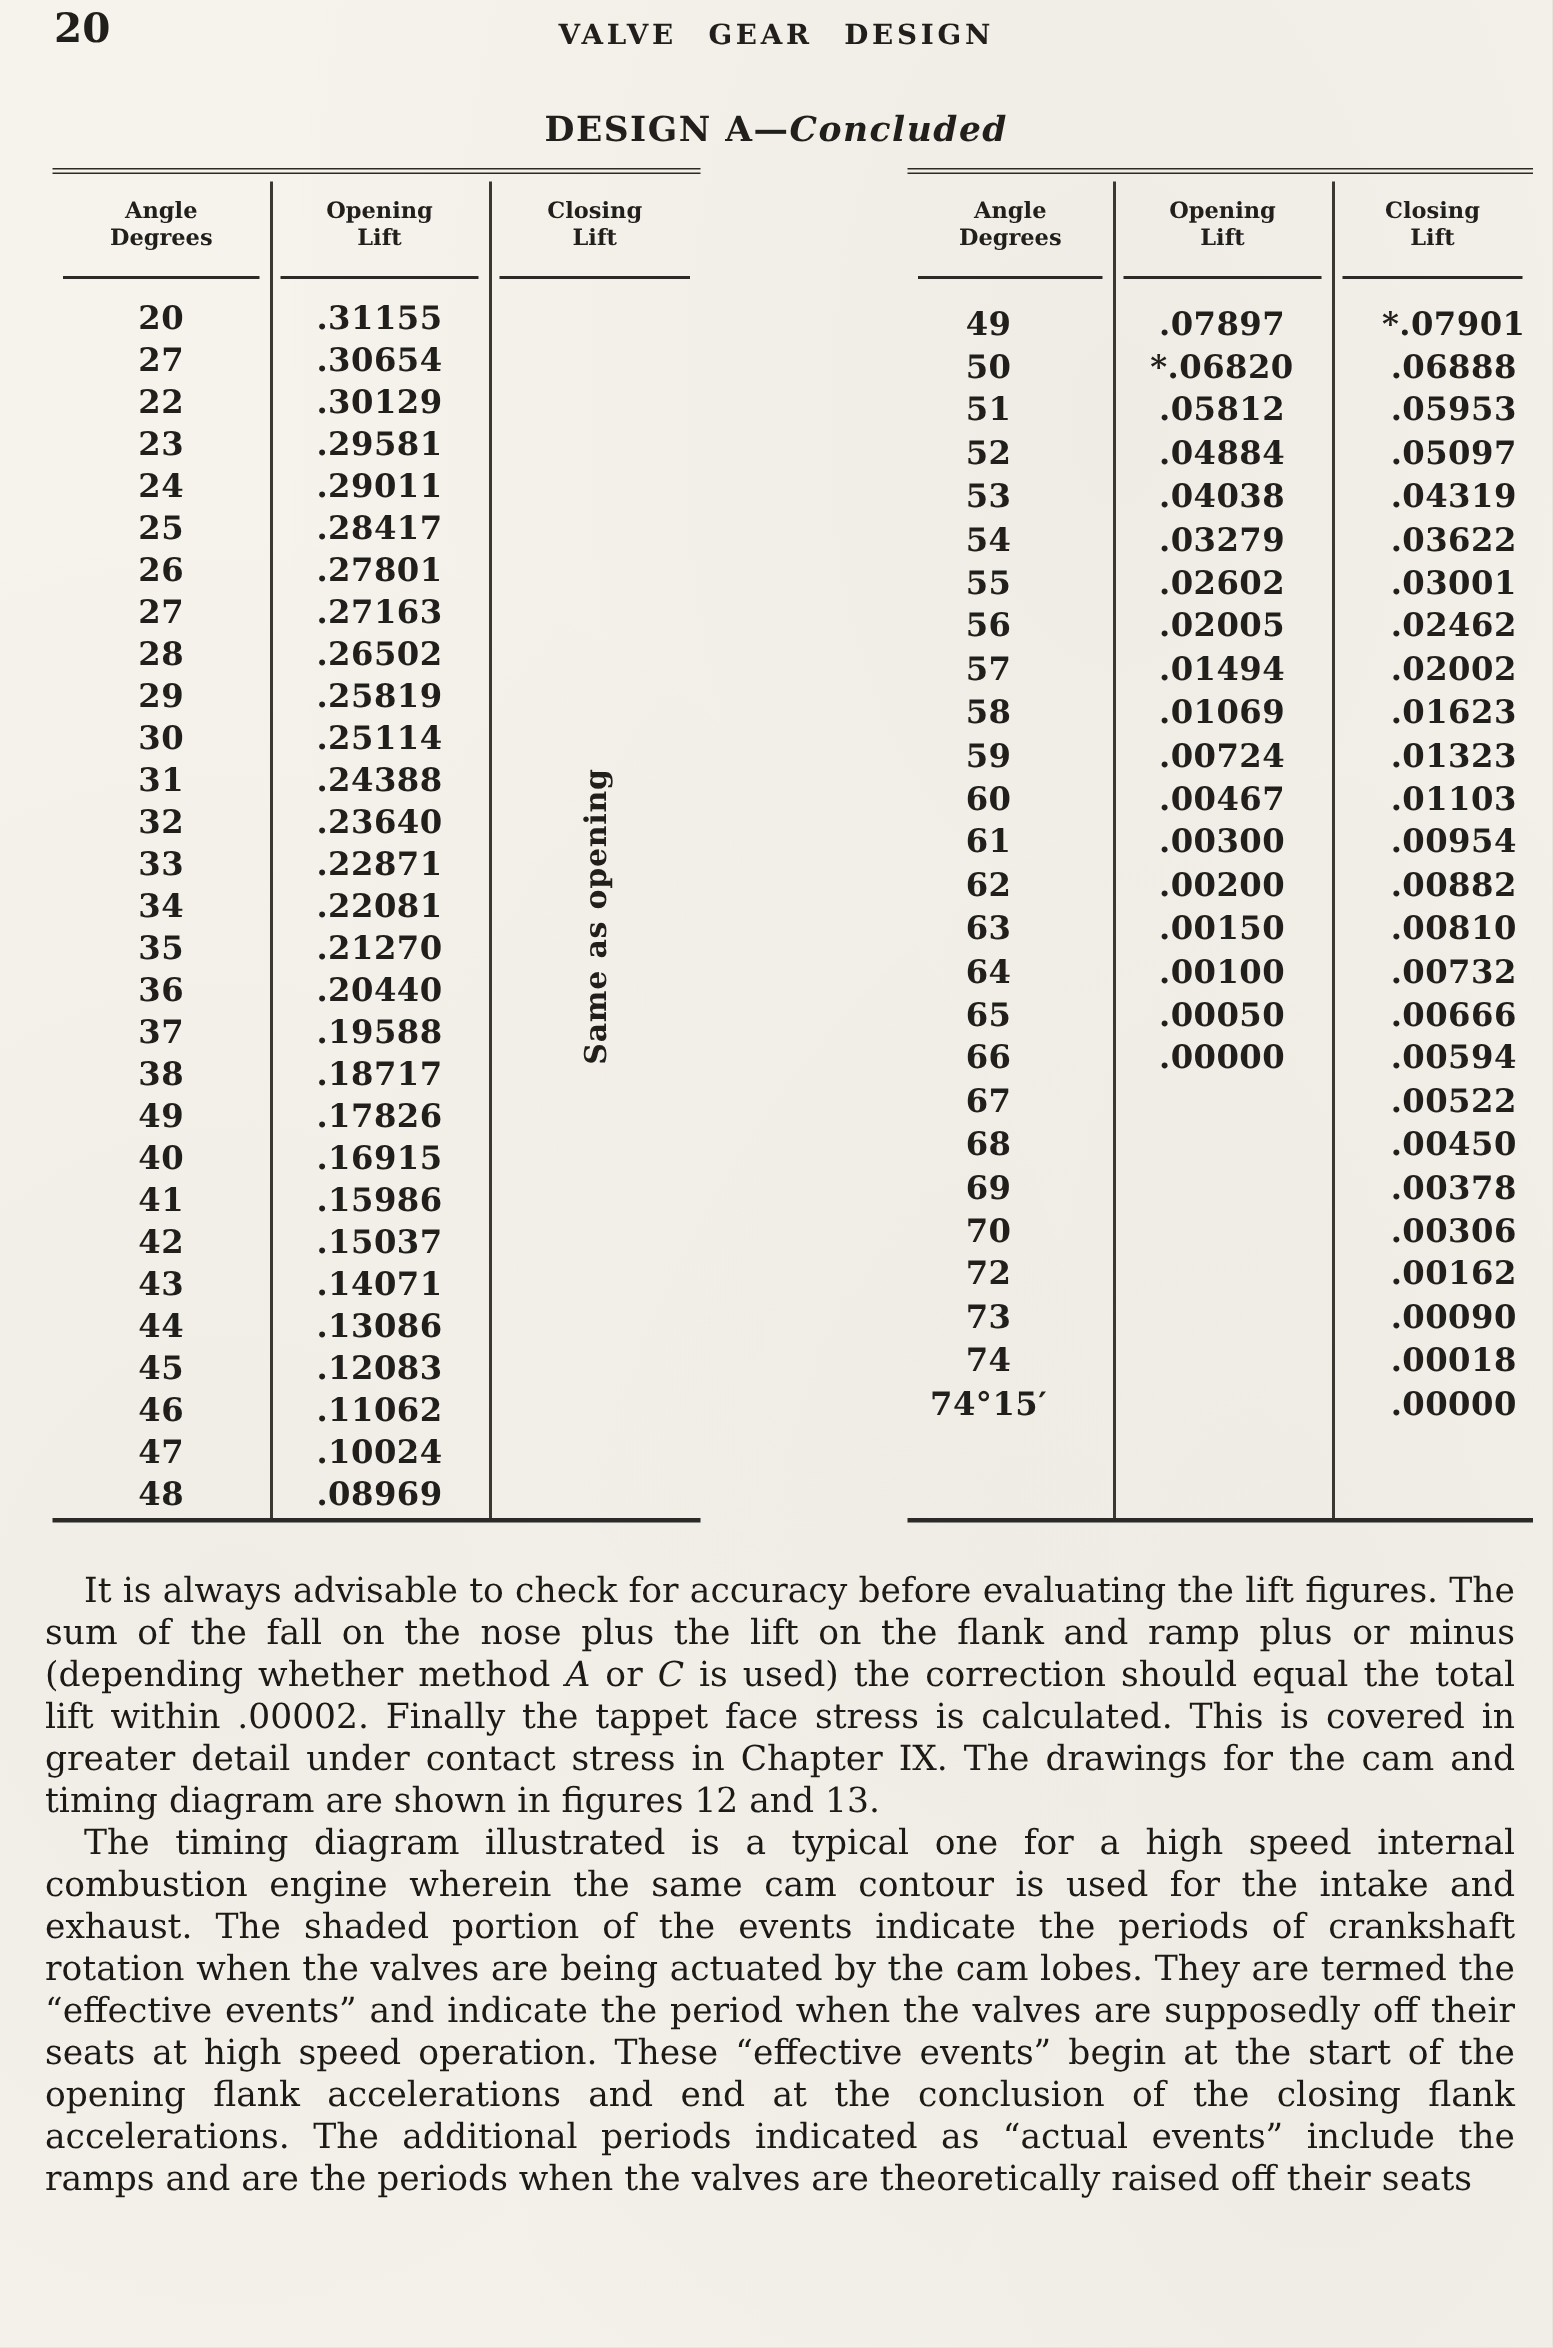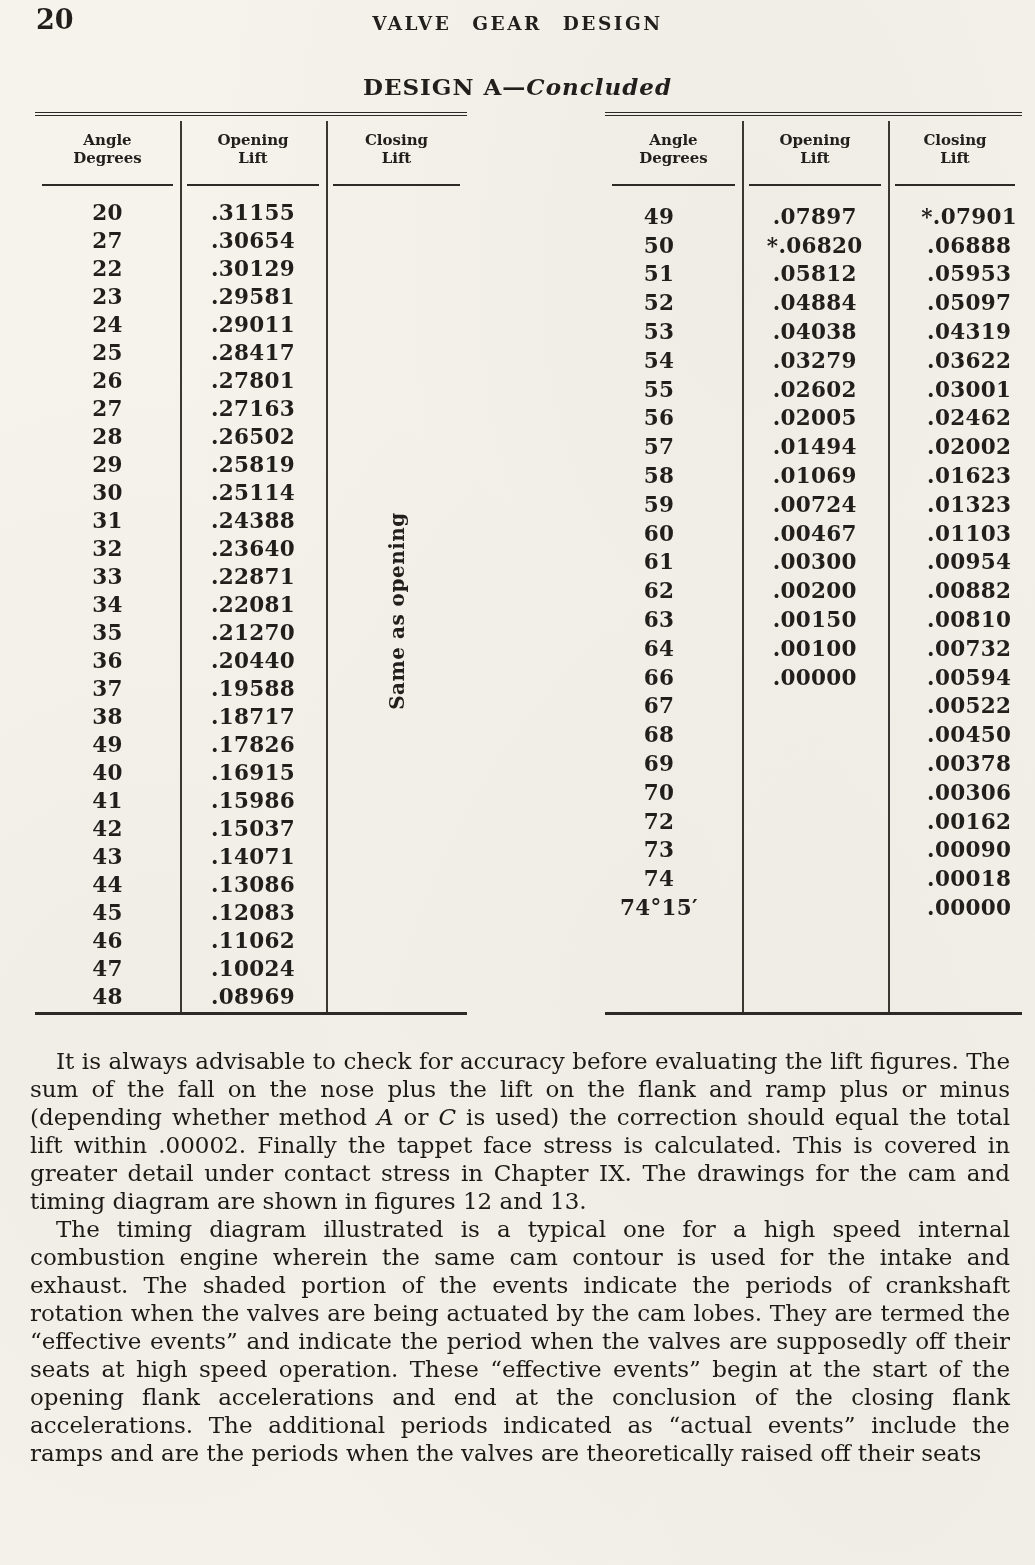--- a/index.html
+++ b/index.html
@@ -340,20 +340,25 @@
           <span class="cell rt-c1">63</span>
           <span class="cell rt-c2">.00150</span>
           <span class="cell rt-c3">.00810</span>
         </div>
         <div class="t-row">
           <span class="cell rt-c1">64</span>
           <span class="cell rt-c2">.00100</span>
           <span class="cell rt-c3">.00732</span>
         </div>
         <div class="t-row">
+          <span class="cell rt-c1">65</span>
+          <span class="cell rt-c2">.00050</span>
+          <span class="cell rt-c3">.00666</span>
+        </div>
+        <div class="t-row">
           <span class="cell rt-c1">66</span>
           <span class="cell rt-c2">.00000</span>
           <span class="cell rt-c3">.00594</span>
         </div>
         <div class="t-row">
           <span class="cell rt-c1">67</span>
           <span class="cell rt-c2"></span>
           <span class="cell rt-c3">.00522</span>
         </div>
         <div class="t-row">

